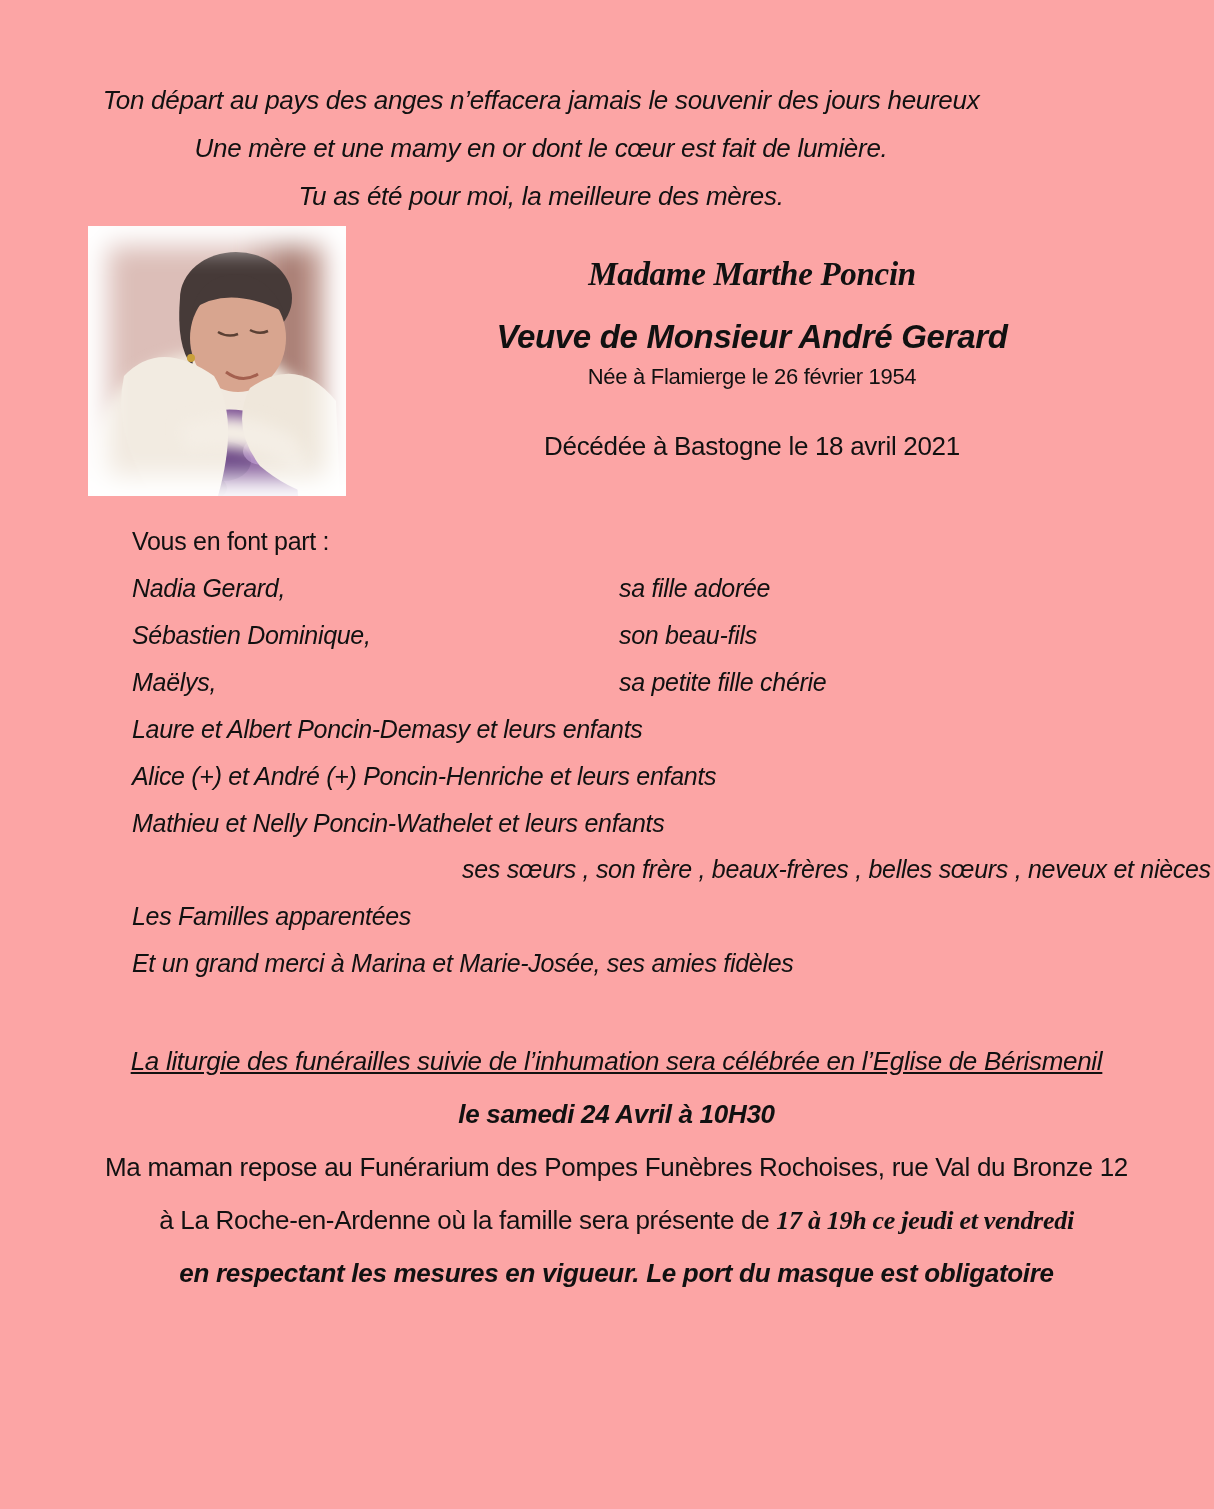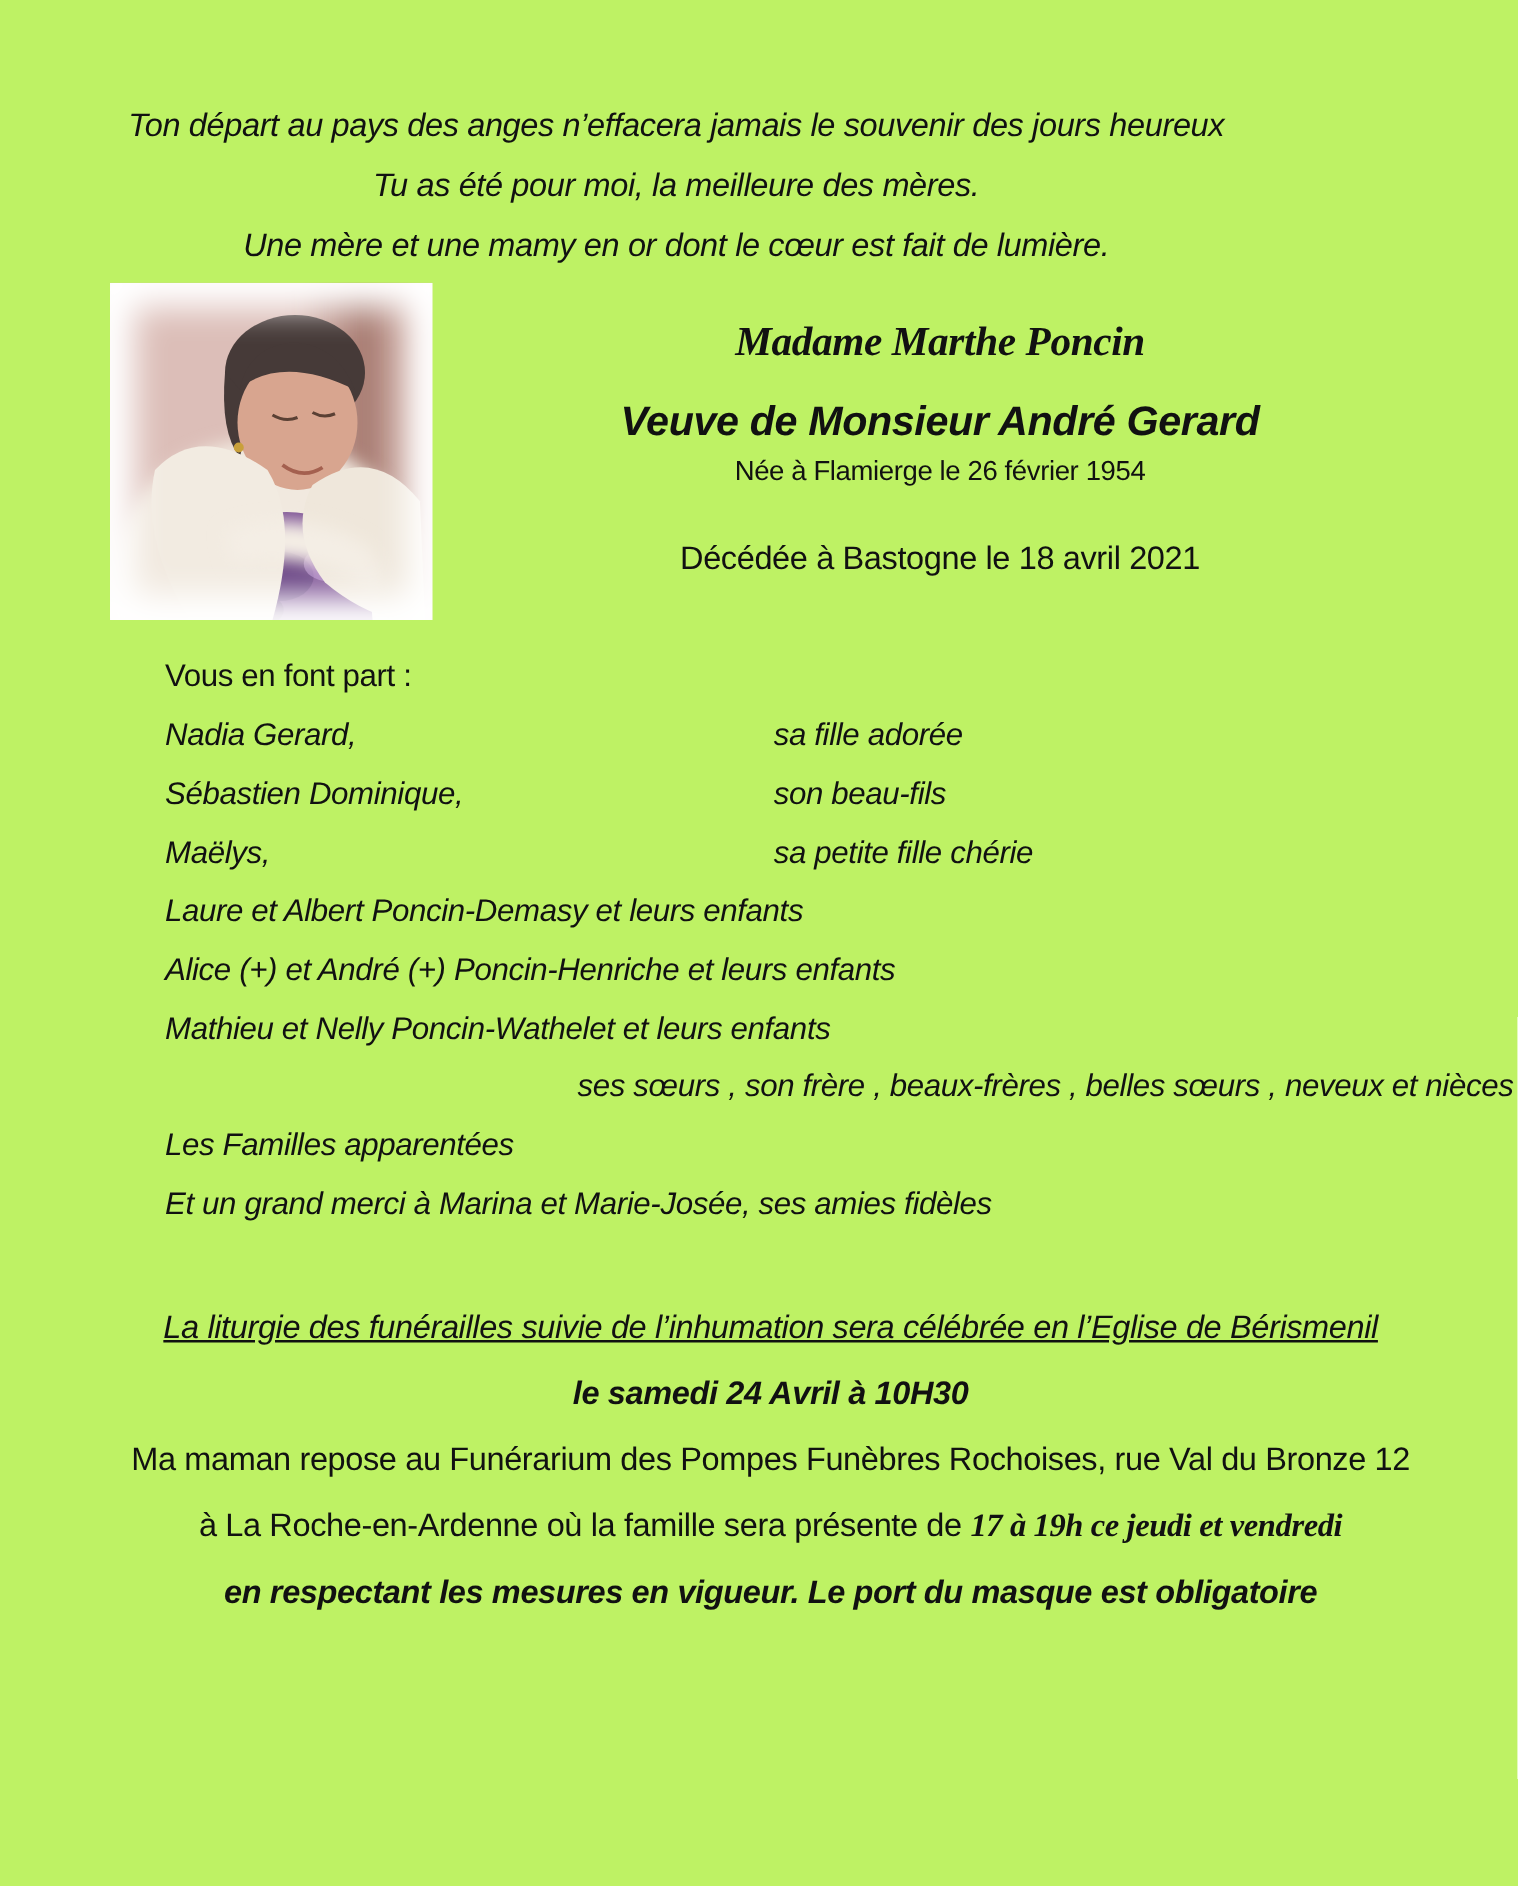--- a/index.html
+++ b/index.html
@@ -1,20 +1,20 @@
 <!DOCTYPE html>
 <html lang="fr"><head>
 <meta charset="utf-8">
 <style>
   html,body{margin:0;padding:0;background:#ffffff;}
   .page{
     position:relative;
     width:1214px;
     height:1509px;
-    background:#bef264;
+    background:#fca5a5;
     font-family:"Liberation Sans","DejaVu Sans",sans-serif;
     color:#111111;
     letter-spacing:-0.3px;
     overflow:hidden;
   }
   .page p{margin:0;}
 
   
   .quote{
     position:absolute; top:76px; left:88px; width:906px;
@@ -71,22 +71,22 @@
   }
   .condolences a{text-decoration:underline;}
 </style>
 </head>
 <body>
 
 <div class="page">
 
   <section class="quote">
     <p>Ton départ au pays des anges n’effacera jamais le souvenir des jours heureux</p>
+    <p>Une mère et une mamy en or dont le cœur est fait de lumière.</p>
     <p>Tu as été pour moi, la meilleure des mères.</p>
-    <p>Une mère et une mamy en or dont le cœur est fait de lumière.</p>
   </section>
 
   <figure class="photo">
     <svg width="258" height="270" viewBox="0 0 258 270" xmlns="http://www.w3.org/2000/svg">
       <defs>
         <filter id="soft" x="-40%" y="-40%" width="180%" height="180%">
           <feGaussianBlur stdDeviation="7"></feGaussianBlur>
         </filter>
         <linearGradient id="shadowband" x1="0" y1="0" x2="1" y2="0">
           <stop offset="0" stop-color="#8a564a" stop-opacity="0"></stop>

